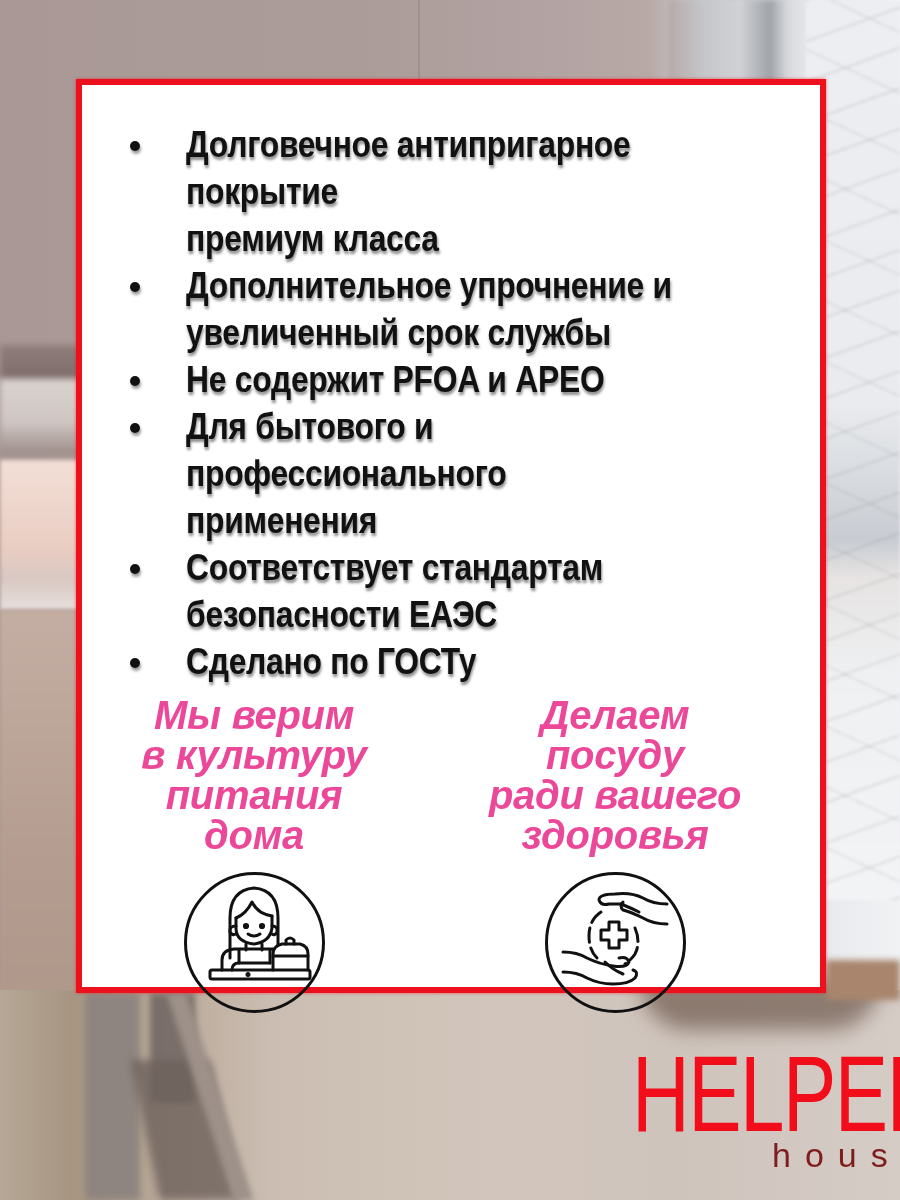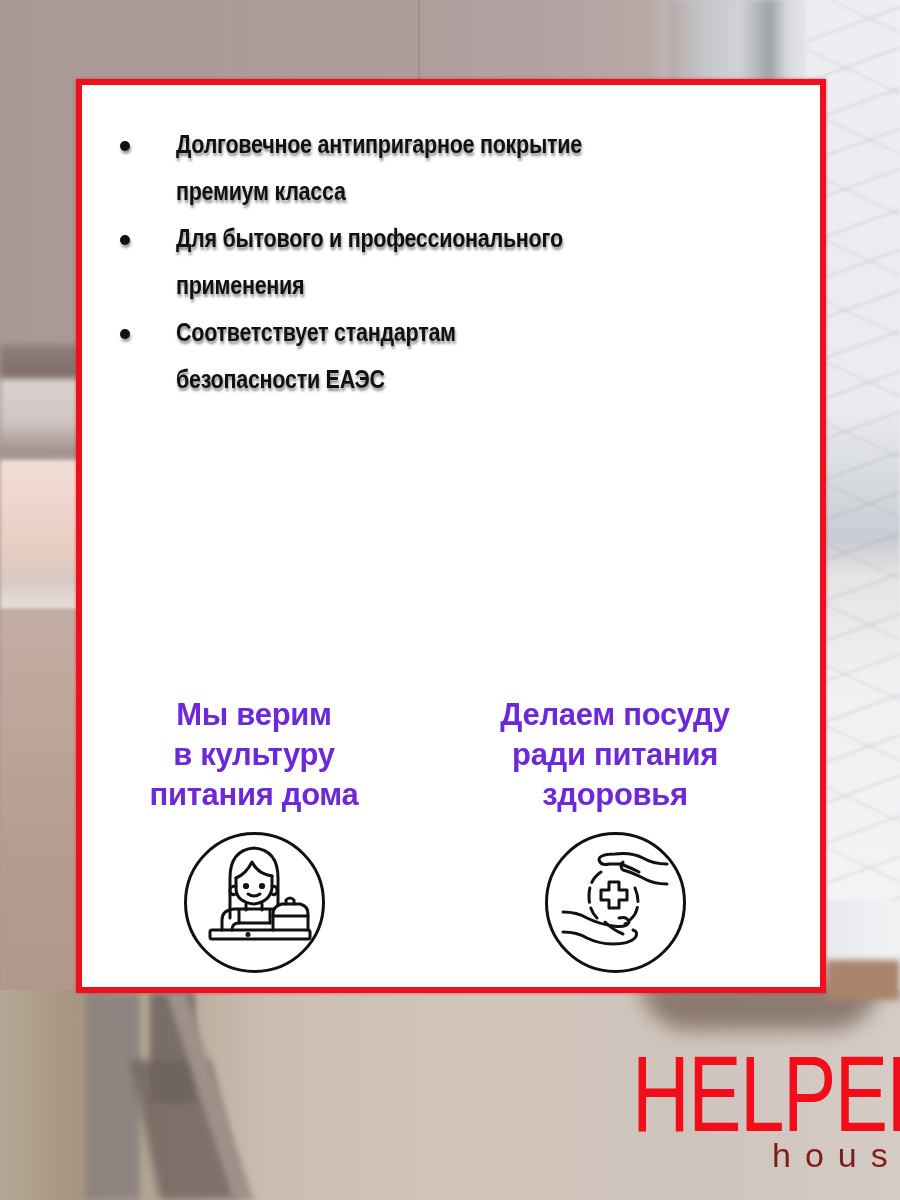--- a/index.html
+++ b/index.html
@@ -40,34 +40,35 @@
 
   
   .card {
     position: absolute; left: 76px; top: 79px; width: 738px; height: 902px;
     background: #ffffff; border: 6px solid #ec111d;
     box-shadow: 0 0 3px rgba(236,17,29,.6);
   }
   .bullets { list-style: none; margin: 0; padding: 0; position: absolute; left: 0; top: 36px; width: 100%; }
   .bullet {
     position: relative; padding-left: 94px;
-    font-weight: bold; font-size: 25px; line-height: 47px; color: #111;
+    font-weight: bold; font-size: 37px; line-height: 47px; color: #111;
     text-shadow: 1px 3px 3px rgba(0,0,0,.45);
     letter-spacing: -0.3px;
+    margin-left: 10px;
   }
   .bullet .txt { display: inline-block; transform: scaleX(0.86); transform-origin: left center; white-space: pre-line; }
   .bullet::before {
     content: ""; position: absolute; left: 38px; top: 20px; width: 10px; height: 10px;
     border-radius: 50%; background: #111; box-shadow: 1px 3px 3px rgba(0,0,0,.4);
   }
   .features { position: absolute; left: 0; top: 610px; width: 100%; height: 290px; }
   .feature { position: absolute; top: 0; width: 280px; text-align: center; }
   .feature.f1 { left: 32px; }
   .feature.f2 { left: 393px; }
-  .feature-text { font-weight: bold; font-size: 31px; line-height: 40px; color: #6d28d9; white-space: pre-line; letter-spacing: -0.3px; }
+  .feature-text { font-weight: bold; font-size: 40px; line-height: 40px; color: #ec4899; white-space: pre-line; letter-spacing: -0.3px; font-style: italic; }
   .feature-icon { display: block; margin: 15px auto 0; width: 145px; height: 145px; }
 
   
   .logo { position: absolute; left: 596px; top: 1048px; width: 290px; height: 130px; margin-left: 36px; }
   .logo-main {
     position: absolute; left: 0; top: 0; width: 284px; height: 92px;
     font-family: "Liberation Sans", sans-serif; font-size: 108px; line-height: 92px;
     color: #f20d1a; letter-spacing: -2px;
     transform: scaleX(0.74); transform-origin: left top; white-space: nowrap;
   }
@@ -93,24 +94,28 @@
   <div class="bg-leg3"></div>
   <div class="bg-board"></div>
   <div class="bg-bowl"></div>
   <div class="bg-table-r"></div>
 </div>
 
 <div class="card">
   <ul class="bullets">
     <li class="bullet"><span class="txt">Долговечное антипригарное покрытие
 премиум класса</span></li>
+    <li class="bullet"><span class="txt">Дополнительное упрочнение и
+увеличенный срок службы</span></li>
+    <li class="bullet"><span class="txt">Не содержит PFOA и APEO</span></li>
     <li class="bullet"><span class="txt">Для бытового и профессионального
 применения</span></li>
     <li class="bullet"><span class="txt">Соответствует стандартам
 безопасности ЕАЭС</span></li>
+    <li class="bullet"><span class="txt">Сделано по ГОСТу</span></li>
   </ul>
 
   <div class="features">
     <div class="feature f1">
       <div class="feature-text">Мы верим
 в культуру
 питания дома</div>
       <svg class="feature-icon" viewBox="0 0 145 145" fill="none" stroke="#111" stroke-width="3" stroke-linecap="round" stroke-linejoin="round">
         <circle cx="72.5" cy="72.5" r="69"></circle>
 
@@ -136,21 +141,21 @@
         <path d="M91 100 V84 Q91 76 100 74 H118 Q126 76 126 84 V100"></path>
         <path d="M91 86 H126"></path>
         <path d="M104 74 V70 Q108 66 112 70 V74"></path>
 
         <rect x="28" y="100" width="100" height="9" rx="2"></rect>
         <circle cx="66" cy="104.5" r="1" fill="#111"></circle>
       </svg>
     </div>
     <div class="feature f2">
       <div class="feature-text">Делаем посуду
-ради питания
+ради вашего
 здоровья</div>
       <svg class="feature-icon" viewBox="0 0 145 145" fill="none" stroke="#111" stroke-width="3" stroke-linecap="round" stroke-linejoin="round">
         <circle cx="72.5" cy="72.5" r="69"></circle>
 
         <path d="M124 34 Q110 34 100 28 Q88 22 72 24 Q56 24 56 30 Q58 36 66 34 L80 34"></path>
         <path d="M124 54 Q110 54 100 48 Q88 42 80 40 Q76 36 80 32"></path>
         <path d="M78 34 Q88 38 96 42"></path>
 
         <path d="M20 82 Q34 82 44 88 Q56 94 70 96 Q84 98 86 92 Q84 86 76 88"></path>
         <path d="M20 102 Q34 102 44 108 Q56 114 70 114 Q86 114 92 108 Q96 102 90 100"></path>

